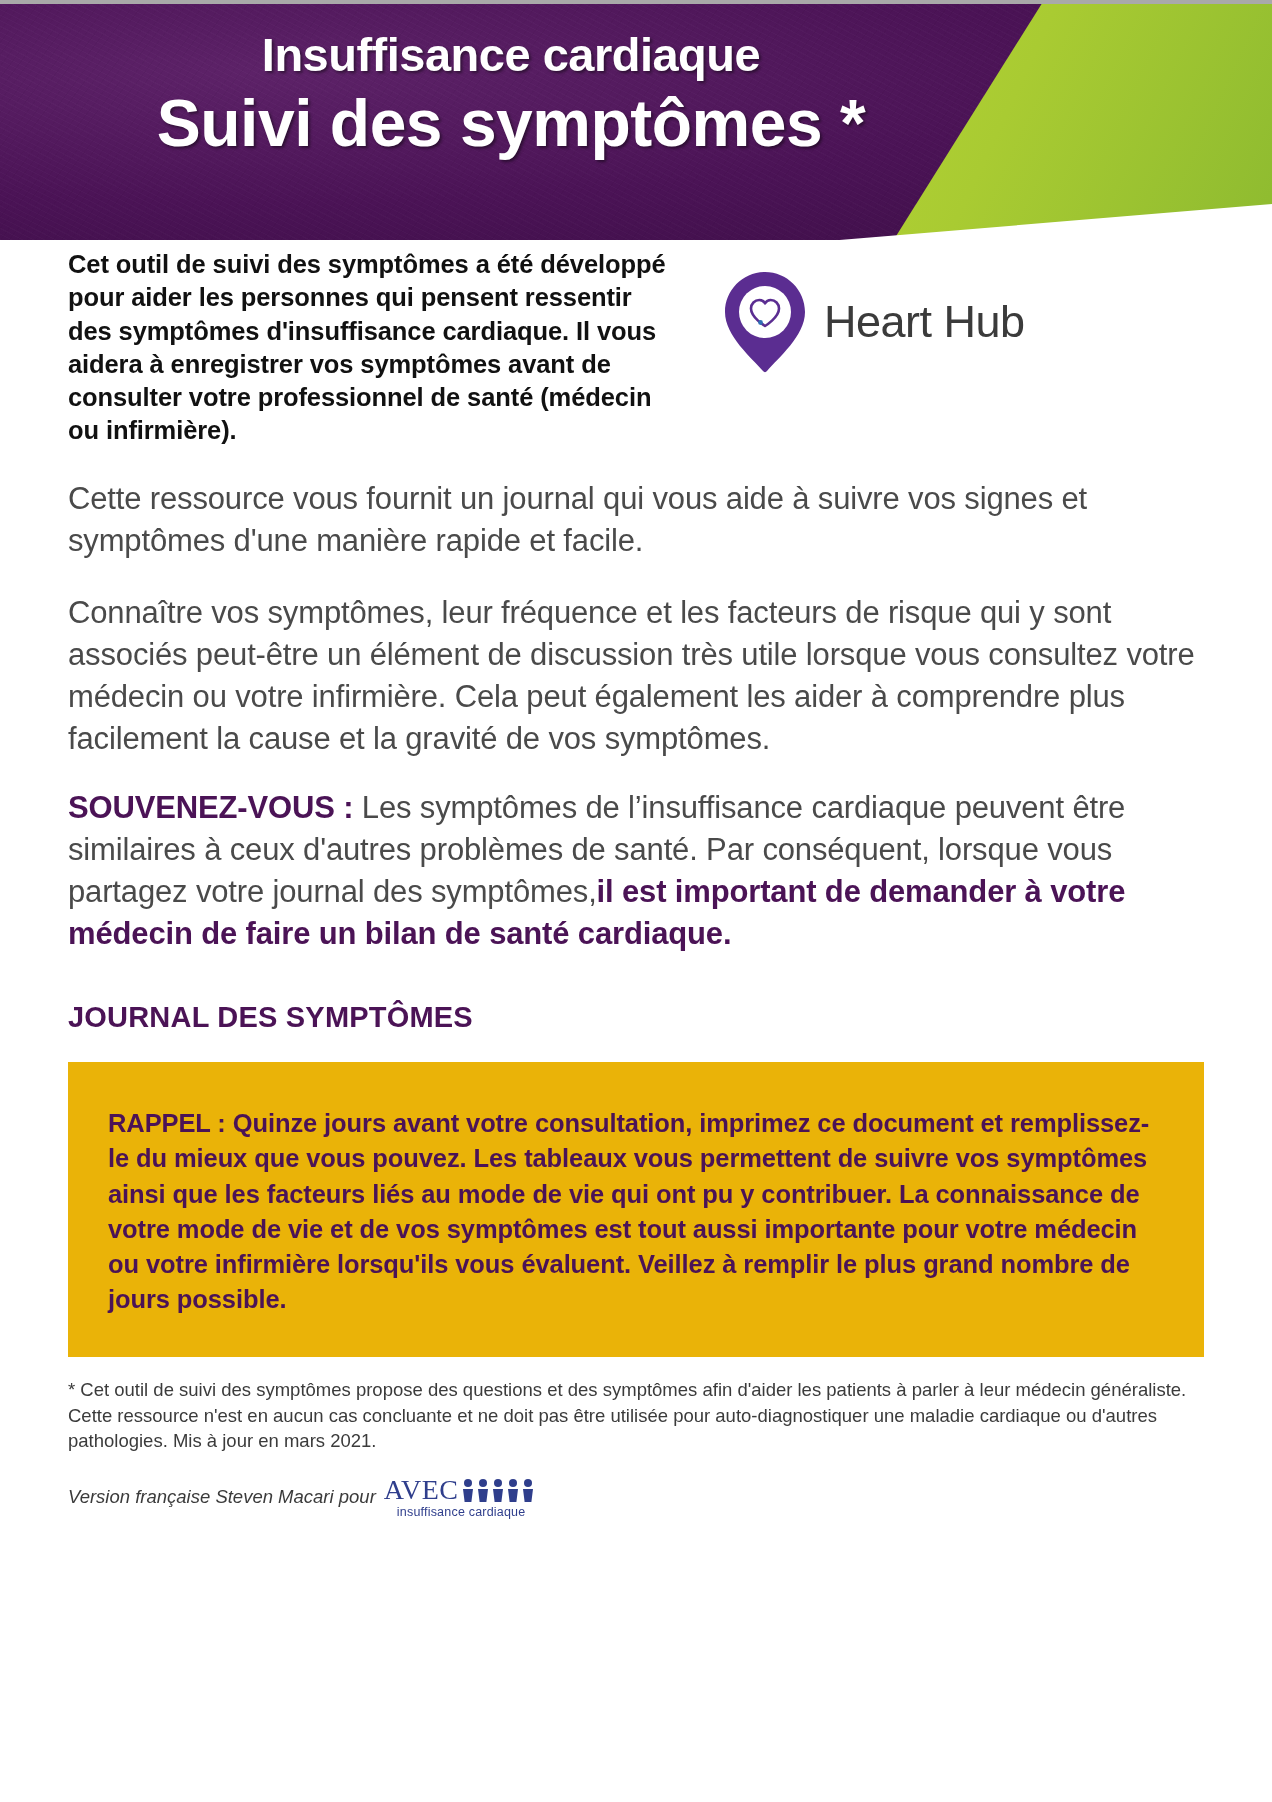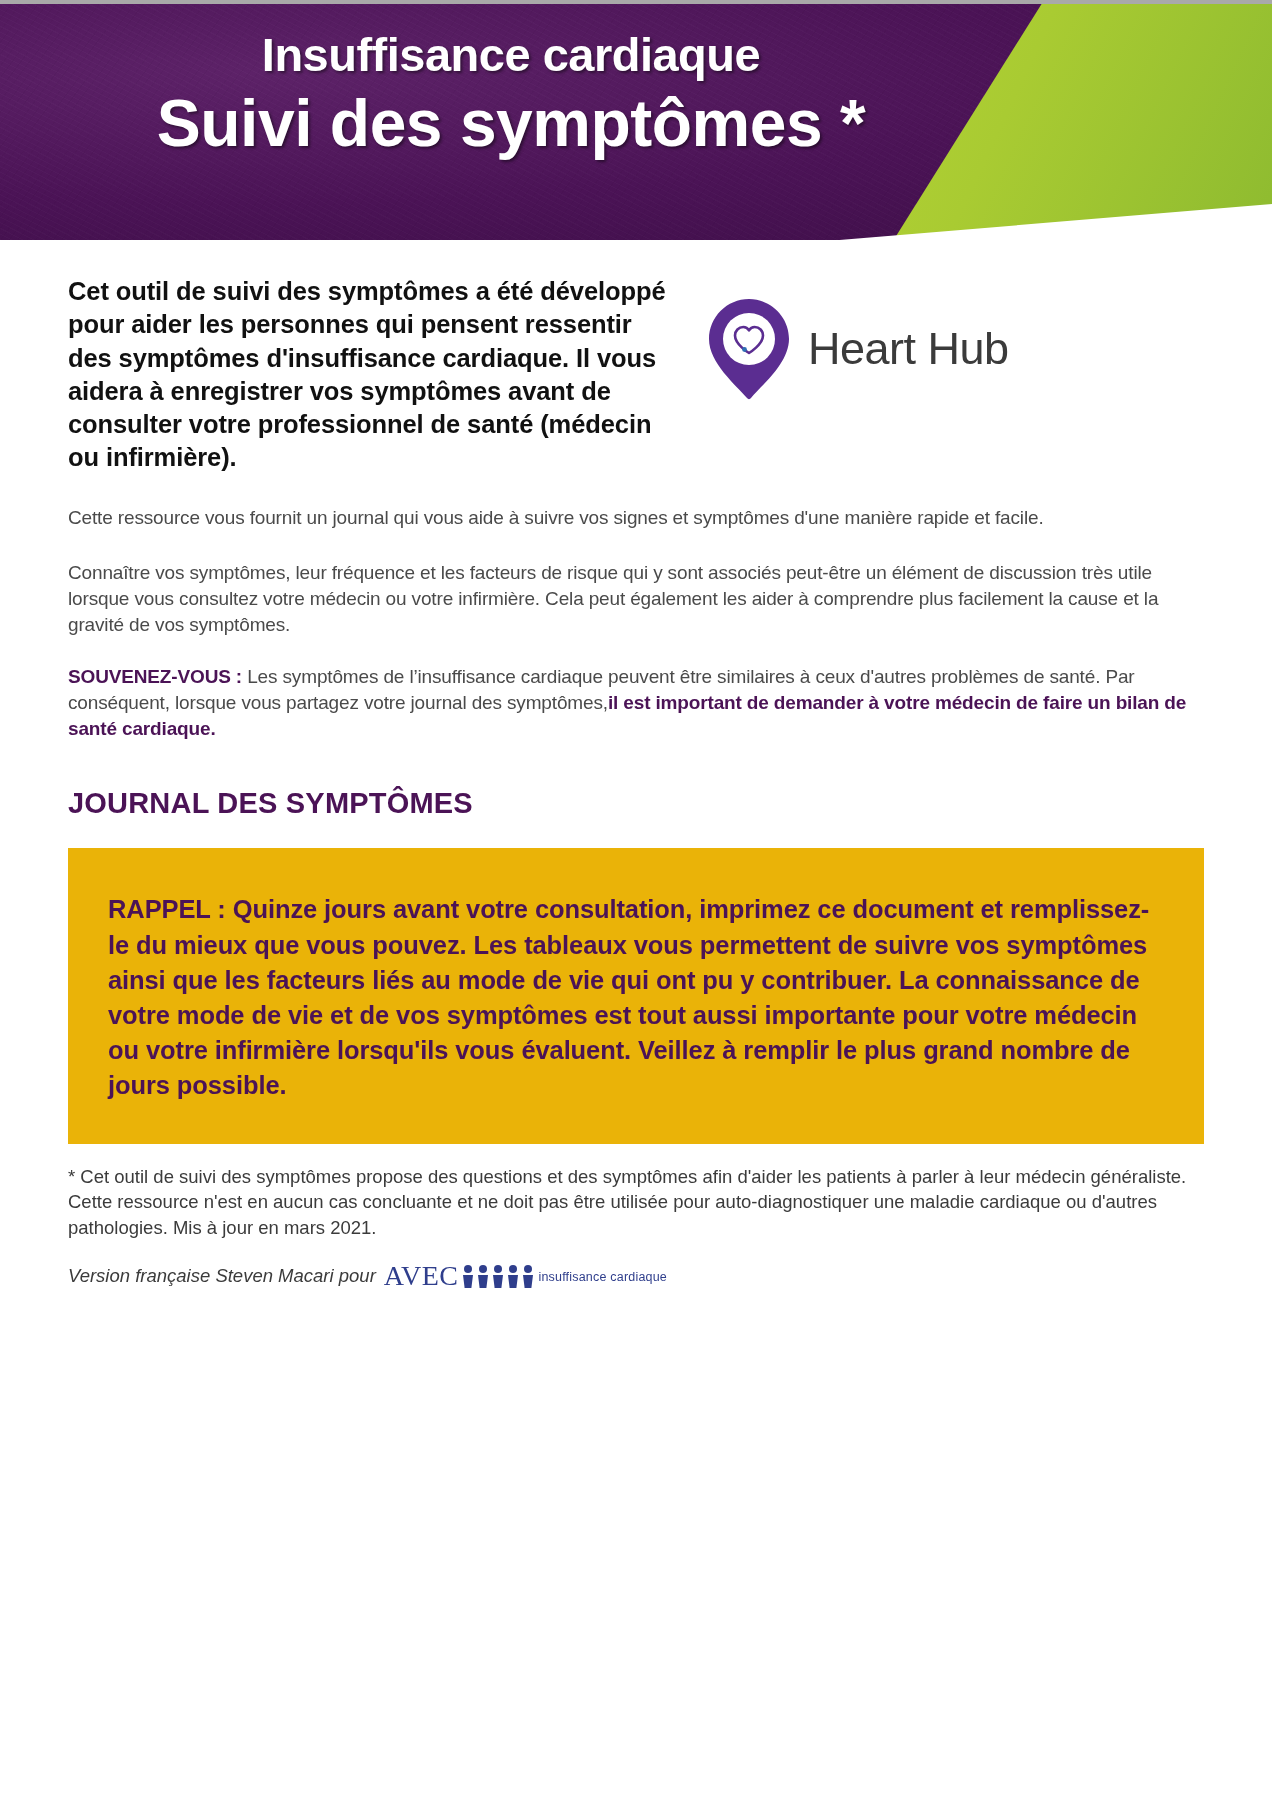--- a/index.html
+++ b/index.html
@@ -83,21 +83,22 @@
   
   .page {
     padding: 0 68px;
     box-sizing: border-box;
     width: 1272px;
   }
 
   .intro-row {
     display: flex;
     align-items: flex-start;
-    margin-top: 35px;
+    margin-top: 8px;
+    gap: 16px;
   }
   .intro-text {
     width: 600px;
     flex: 0 0 600px;
     font-size: 25.5px;
     font-weight: bold;
     line-height: 1.305;
     color: #111111;
     letter-spacing: -0.1px;
   }
@@ -117,21 +118,21 @@
   .ghh-mark { width: 86px; height: 104px; flex: 0 0 86px; }
   .ghh-words {
     font-size: 45px;
     line-height: 1.02;
     color: #3b3b3b;
     font-weight: normal;
     letter-spacing: -0.5px;
   }
 
   .body-p {
-    font-size: 19px;
+    font-size: 31px;
     line-height: 1.36;
     color: #4a4a4a;
     margin-top: 30px;
     letter-spacing: -0.15px;
   }
   .body-p.tight { margin-top: 26px; }
   .purple-bold {
     color: #4b1356;
     font-weight: bold;
   }
@@ -170,21 +171,21 @@
     align-items: center;
     gap: 8px;
   }
   .version-text {
     font-size: 18.5px;
     font-style: italic;
     color: #3b3b3b;
   }
   .avec-logo {
     display: inline-flex;
-    flex-direction: row;
+    flex-direction: column;
     align-items: center;
     line-height: 1;
   }
   .avec-top {
     display: flex;
     align-items: flex-end;
     gap: 2px;
   }
   .avec-word {
     font-size: 28px;

